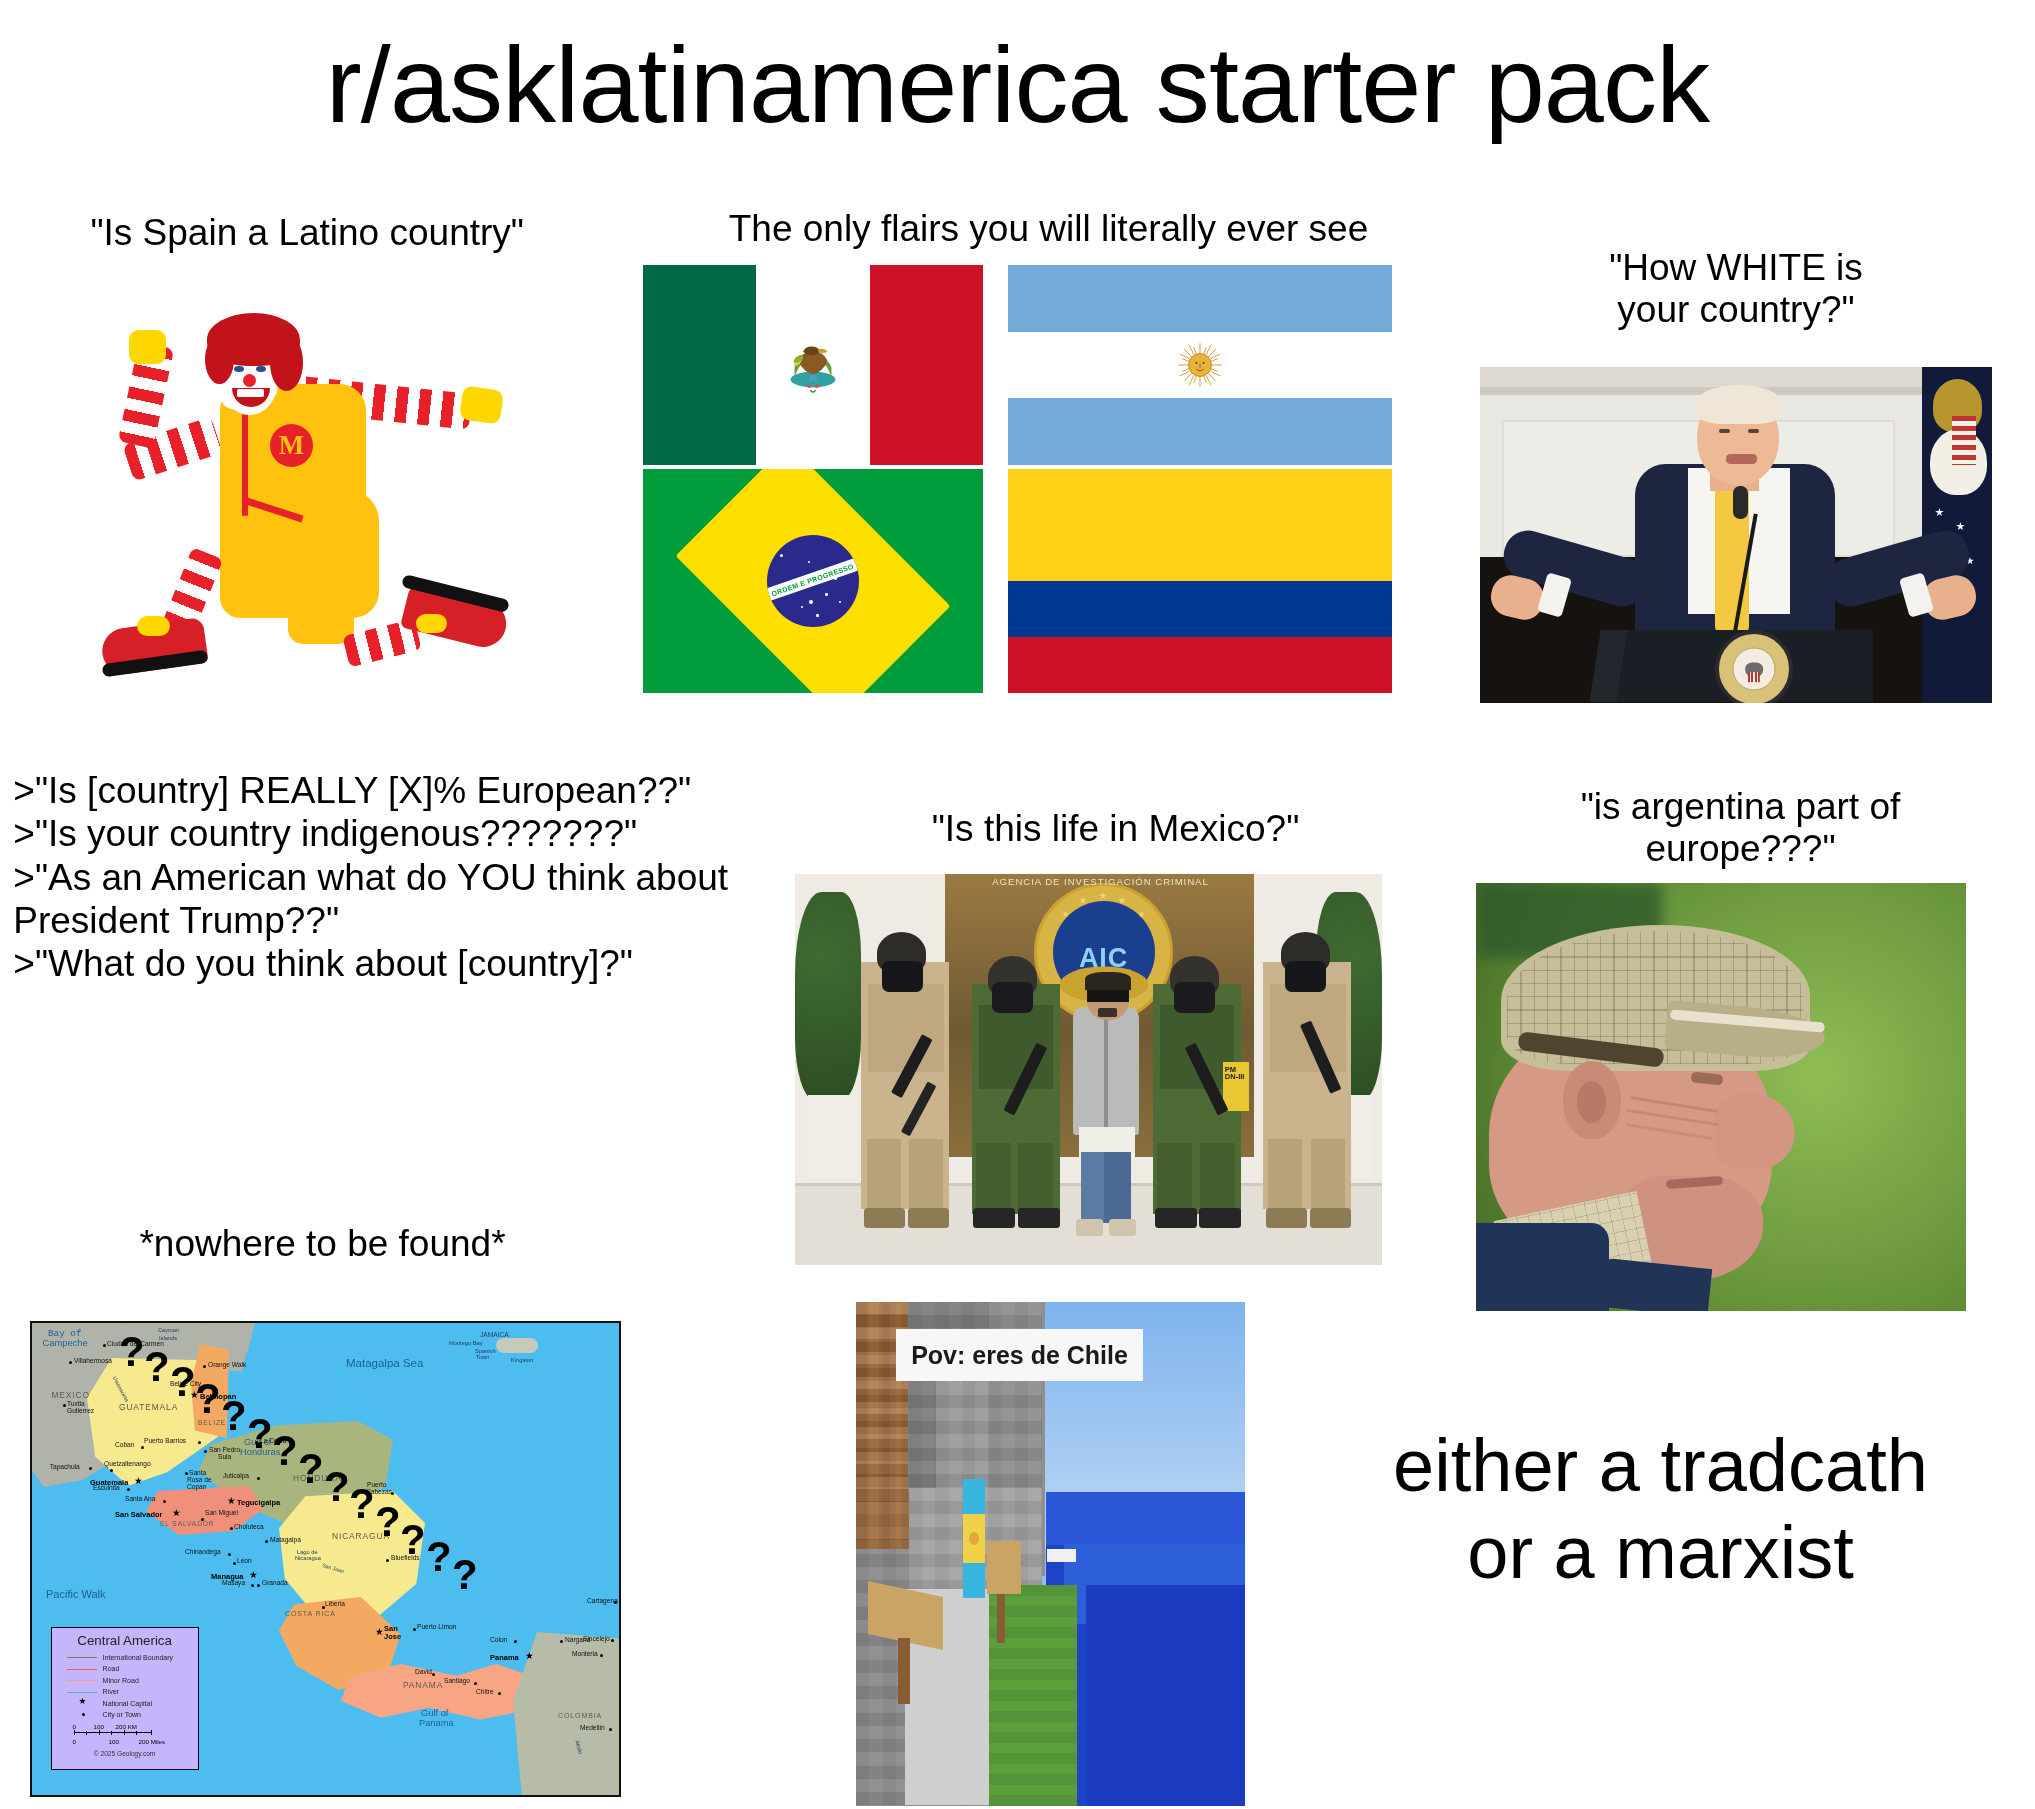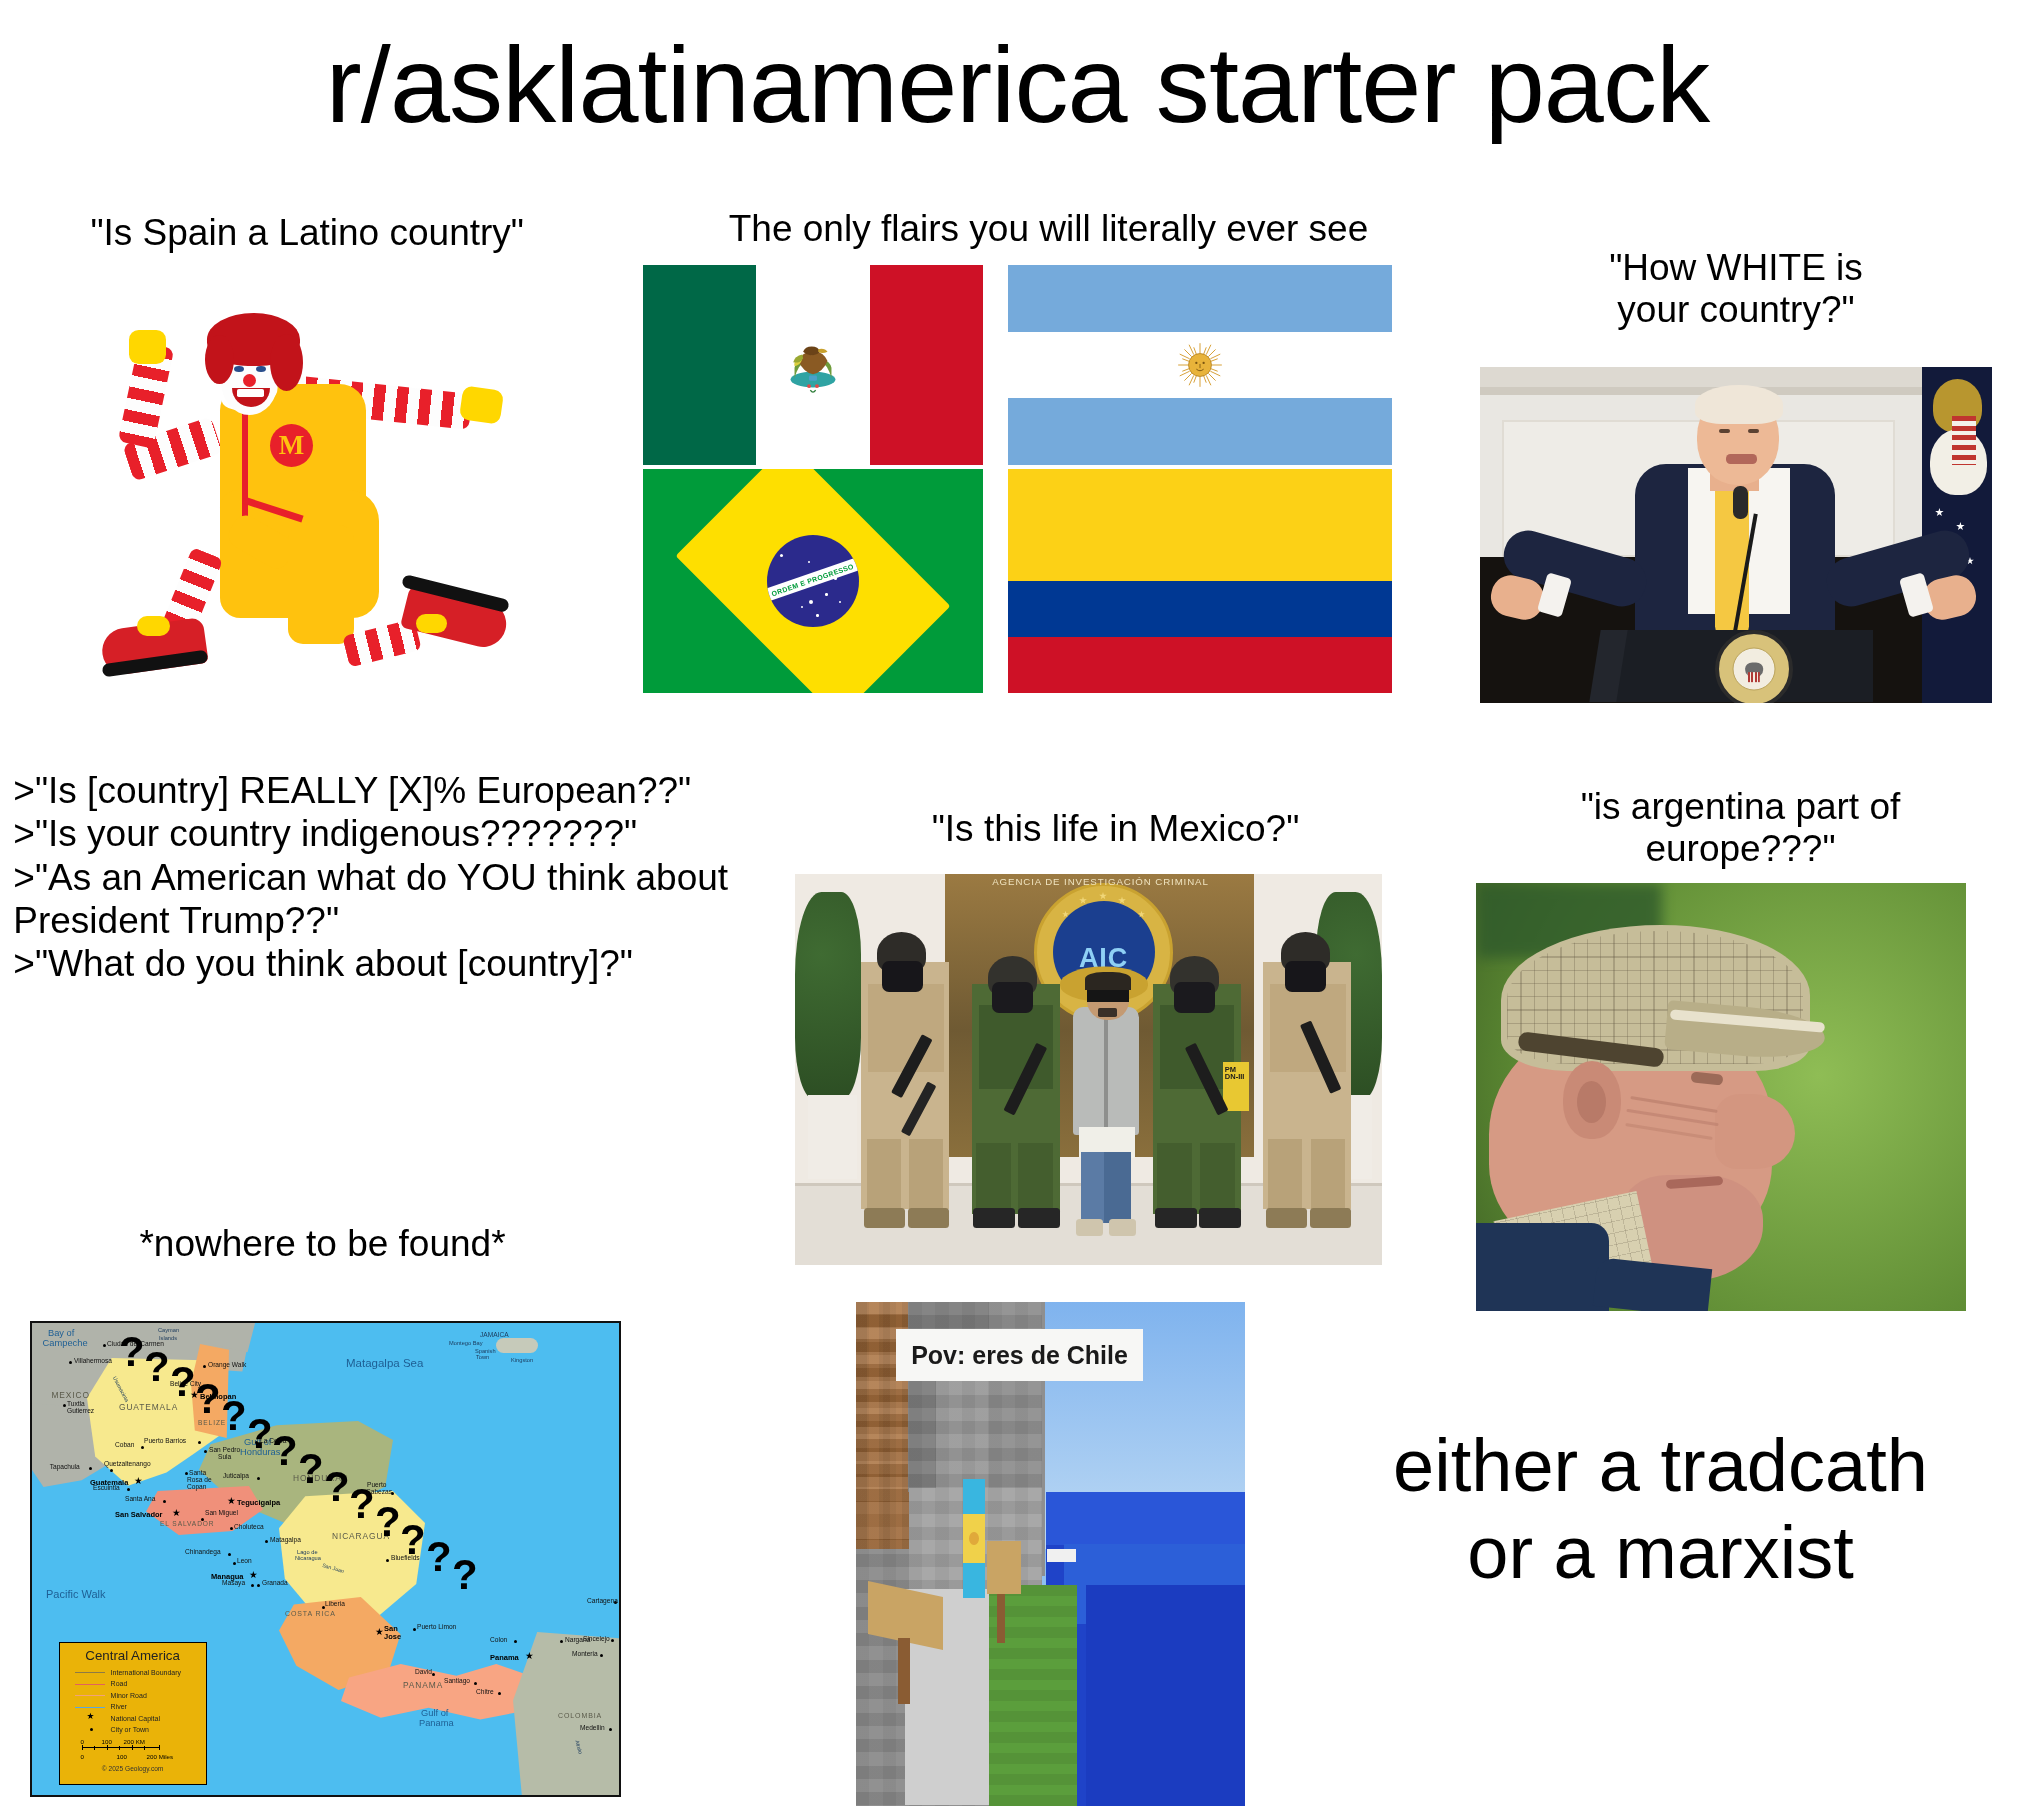--- a/index.html
+++ b/index.html
@@ -109,21 +109,21 @@
   #map *{position:absolute;}
   .m-label{font-size:6.6px;color:#1b3a5c;white-space:nowrap;font-family:"Liberation Sans",sans-serif;}
   .m-city{font-size:6.6px;color:#111;white-space:nowrap;}
   .m-cityB{font-size:7.5px;color:#000;font-weight:bold;white-space:nowrap;}
   .m-ctry{font-size:8.4px;color:#5a5a4a;letter-spacing:0.9px;white-space:nowrap;}
   .m-sea{font-size:9.3px;color:#1e5f94;white-space:nowrap;}
   .m-dot{width:3.1px;height:3.1px;background:#000;border-radius:50%;}
   .m-star{font-size:9.7px;line-height:0.8;color:#000;}
   .qmark{font-size:42px;font-weight:bold;color:#000;line-height:0.8;
          font-family:"Liberation Sans",sans-serif;}
-  #legend{left:18.6px;top:319px;width:146px;height:141px;background:#eab308;border:1.8px solid #000;margin-left:8px;}
+  #legend{left:18.6px;top:304px;width:146px;height:141px;background:#c4b5fd;border:1.8px solid #000;}
   #legend .lg-t{left:0;top:5.3px;width:100%;text-align:center;font-size:13.3px;color:#222;}
   .lg-row{font-size:7px;color:#222;white-space:nowrap;}
   .lg-line{height:1.3px;width:30px;}
 </style>
 </head>
 <body>
 
 <div class="abs" id="title">r/asklatinamerica starter pack</div>
 
 <div class="abs cap" id="cap-spain">"Is Spain a Latino country"</div>
@@ -487,21 +487,21 @@
   <div style="left:309px;top:336px;width:199px;height:84px;background:#f8a583;
               clip-path:polygon(4% 22%,30% 6%,58% 20%,78% 6%,100% 24%,96% 60%,70% 72%,44% 58%,20% 70%,0 50%);"></div>
 
   <div style="left:481px;top:309px;width:110px;height:163px;background:#b6bca8;
               clip-path:polygon(22% 0,100% 4%,100% 100%,8% 100%,0 42%);"></div>
 
   <div style="left:171px;top:-3.5px;width:53px;height:38px;background:#b0b3aa;
               clip-path:polygon(0 0,100% 0,84% 86%,14% 66%);"></div>
   <div style="left:464px;top:15px;width:42px;height:15px;background:#c6caba;border-radius:8px;"></div>
 
-  <div class="m-sea" style="left:16px;top:5.3px;">Bay of</div>
+  <div class="m-sea" style="left:16px;top:5.3px;font-family:Liberation Mono, monospace;">Bay of</div>
   <div class="m-sea" style="left:10.6px;top:15px;">Campeche</div>
   <div class="m-sea" style="left:314px;top:34px;font-size:11.5px;">Matagalpa Sea</div>
   <div class="m-sea" style="left:212px;top:114px;">Gulf of</div>
   <div class="m-sea" style="left:208px;top:124px;">Honduras</div>
   <div class="m-sea" style="left:14px;top:265px;font-size:11px;">Pacific Walk</div>
   <div class="m-sea" style="left:389px;top:385px;">Gulf of</div>
   <div class="m-sea" style="left:387px;top:395px;">Panama</div>
   <div class="m-label" style="left:126px;top:4.4px;font-size:5.7px;">Cayman</div>
   <div class="m-label" style="left:127px;top:11.5px;font-size:5.7px;">Islands</div>
   <div class="m-label" style="left:448px;top:8px;font-size:6.6px;">JAMAICA</div>

